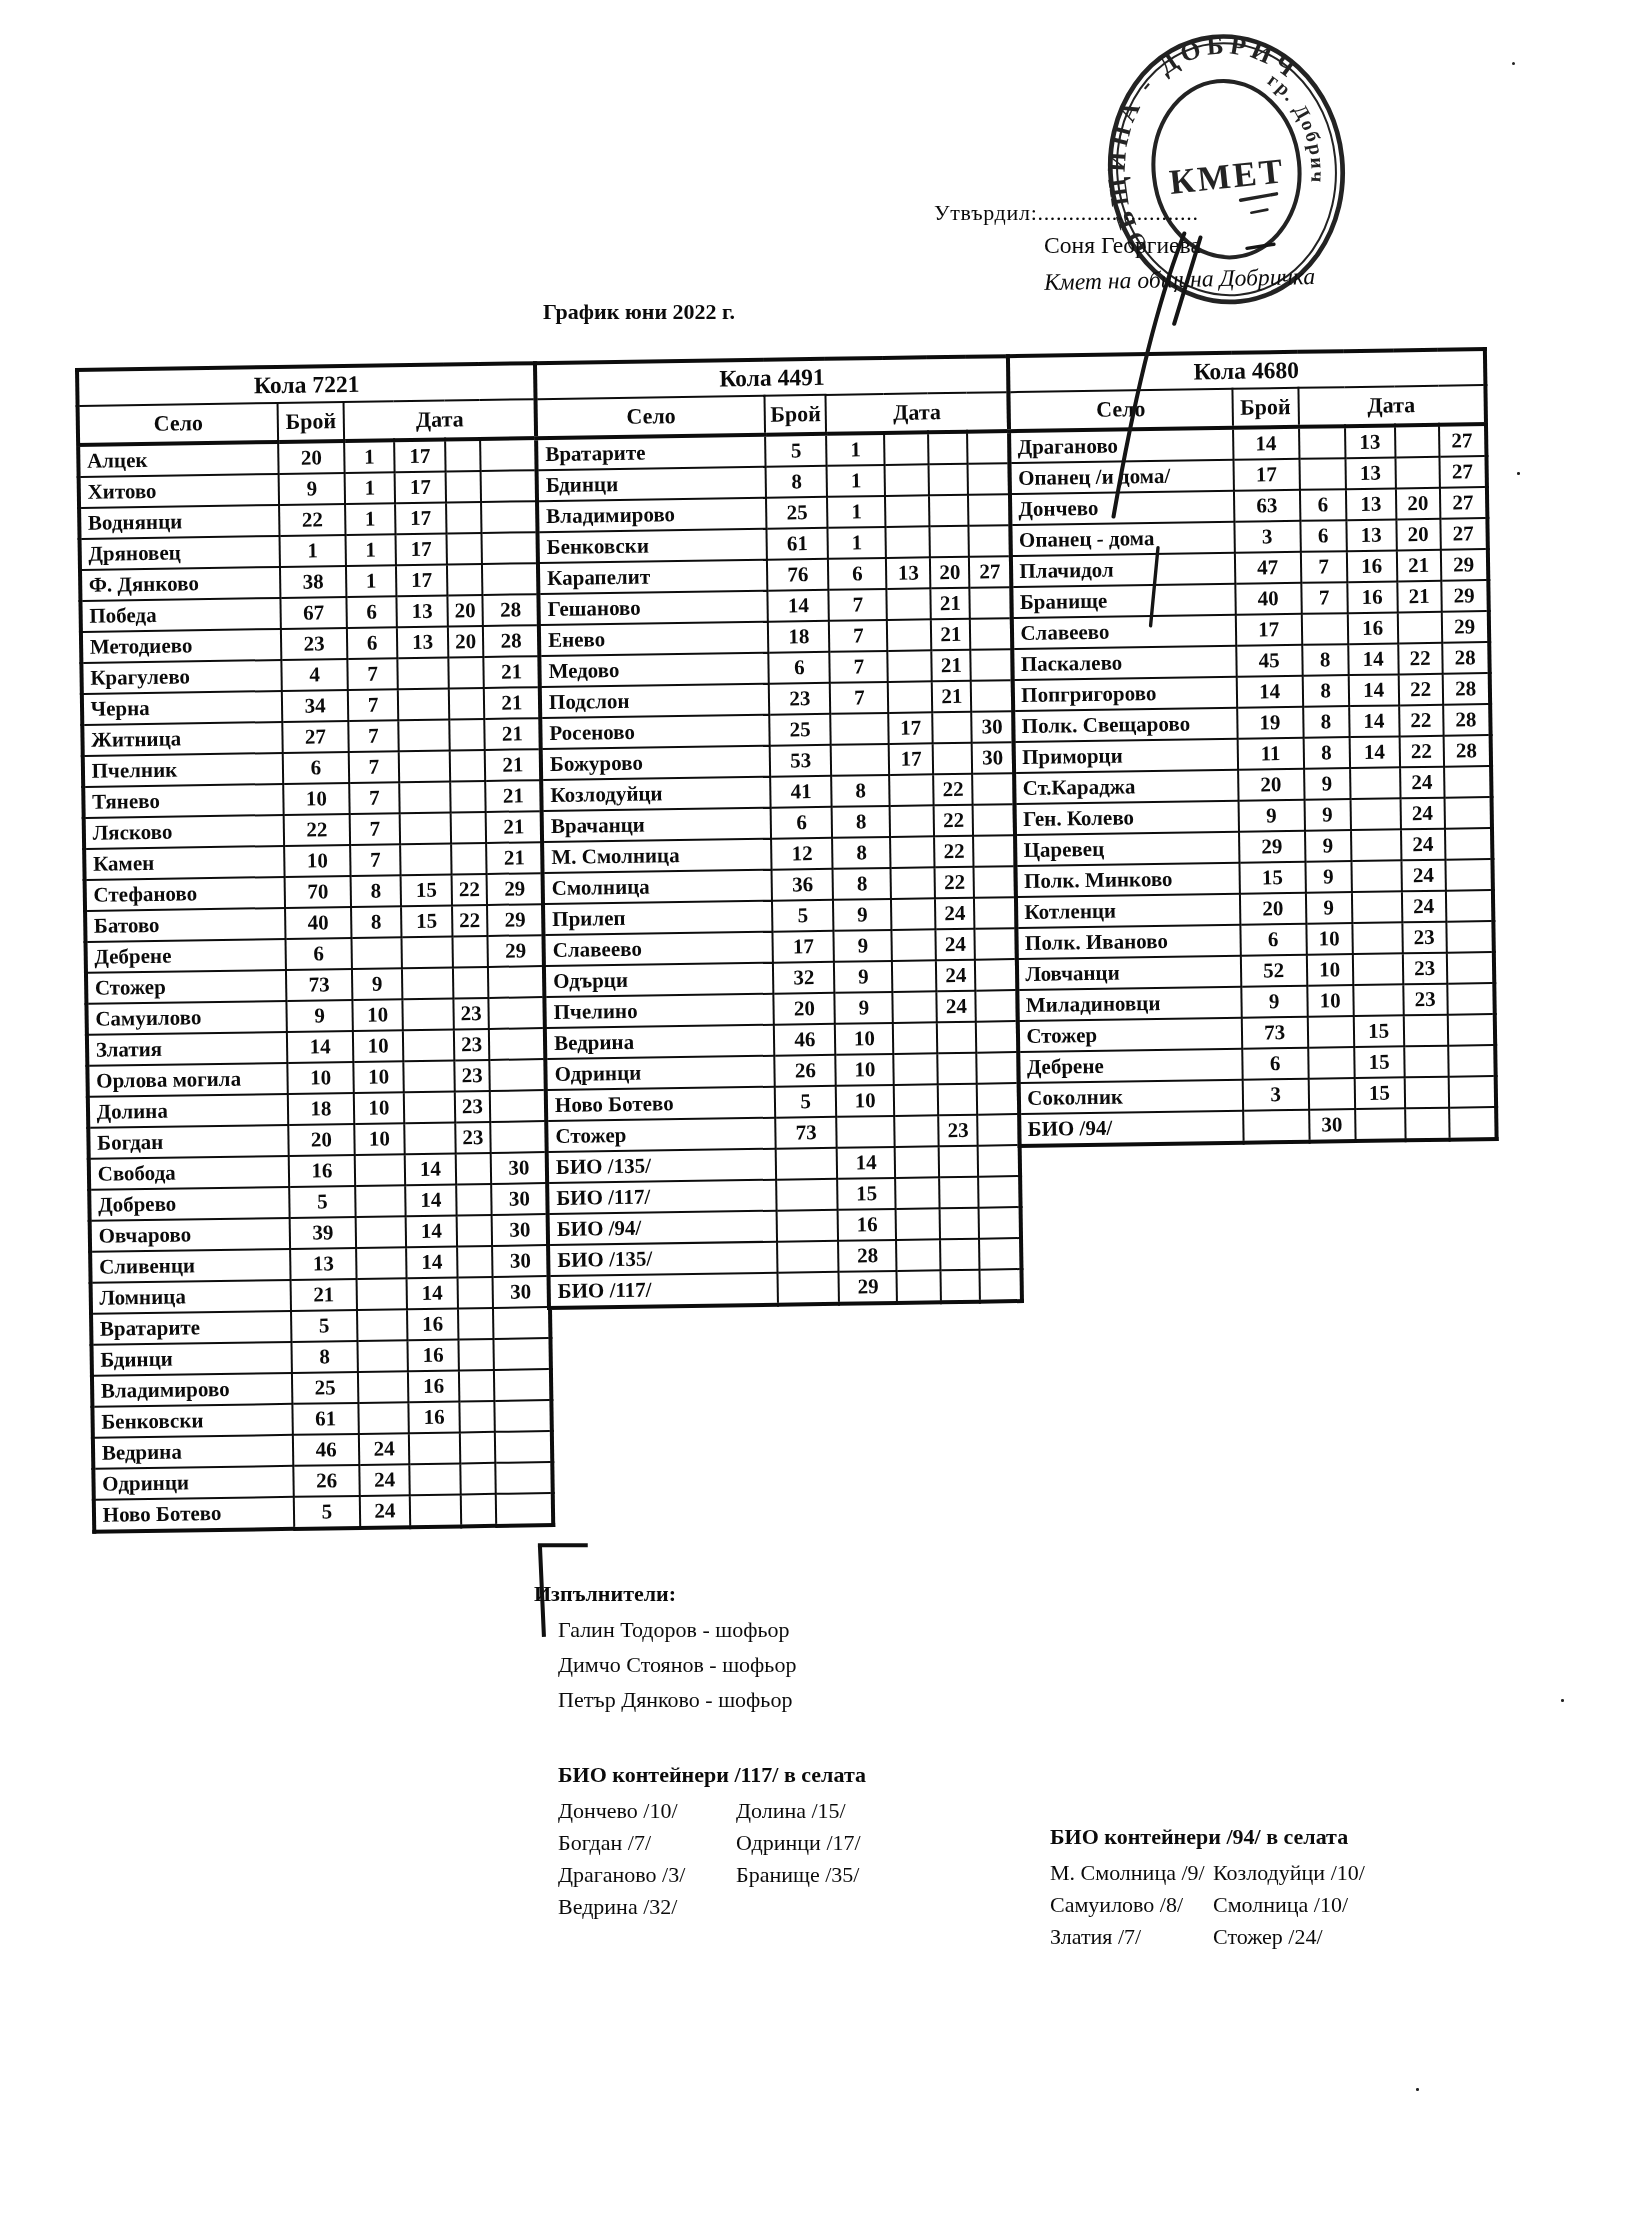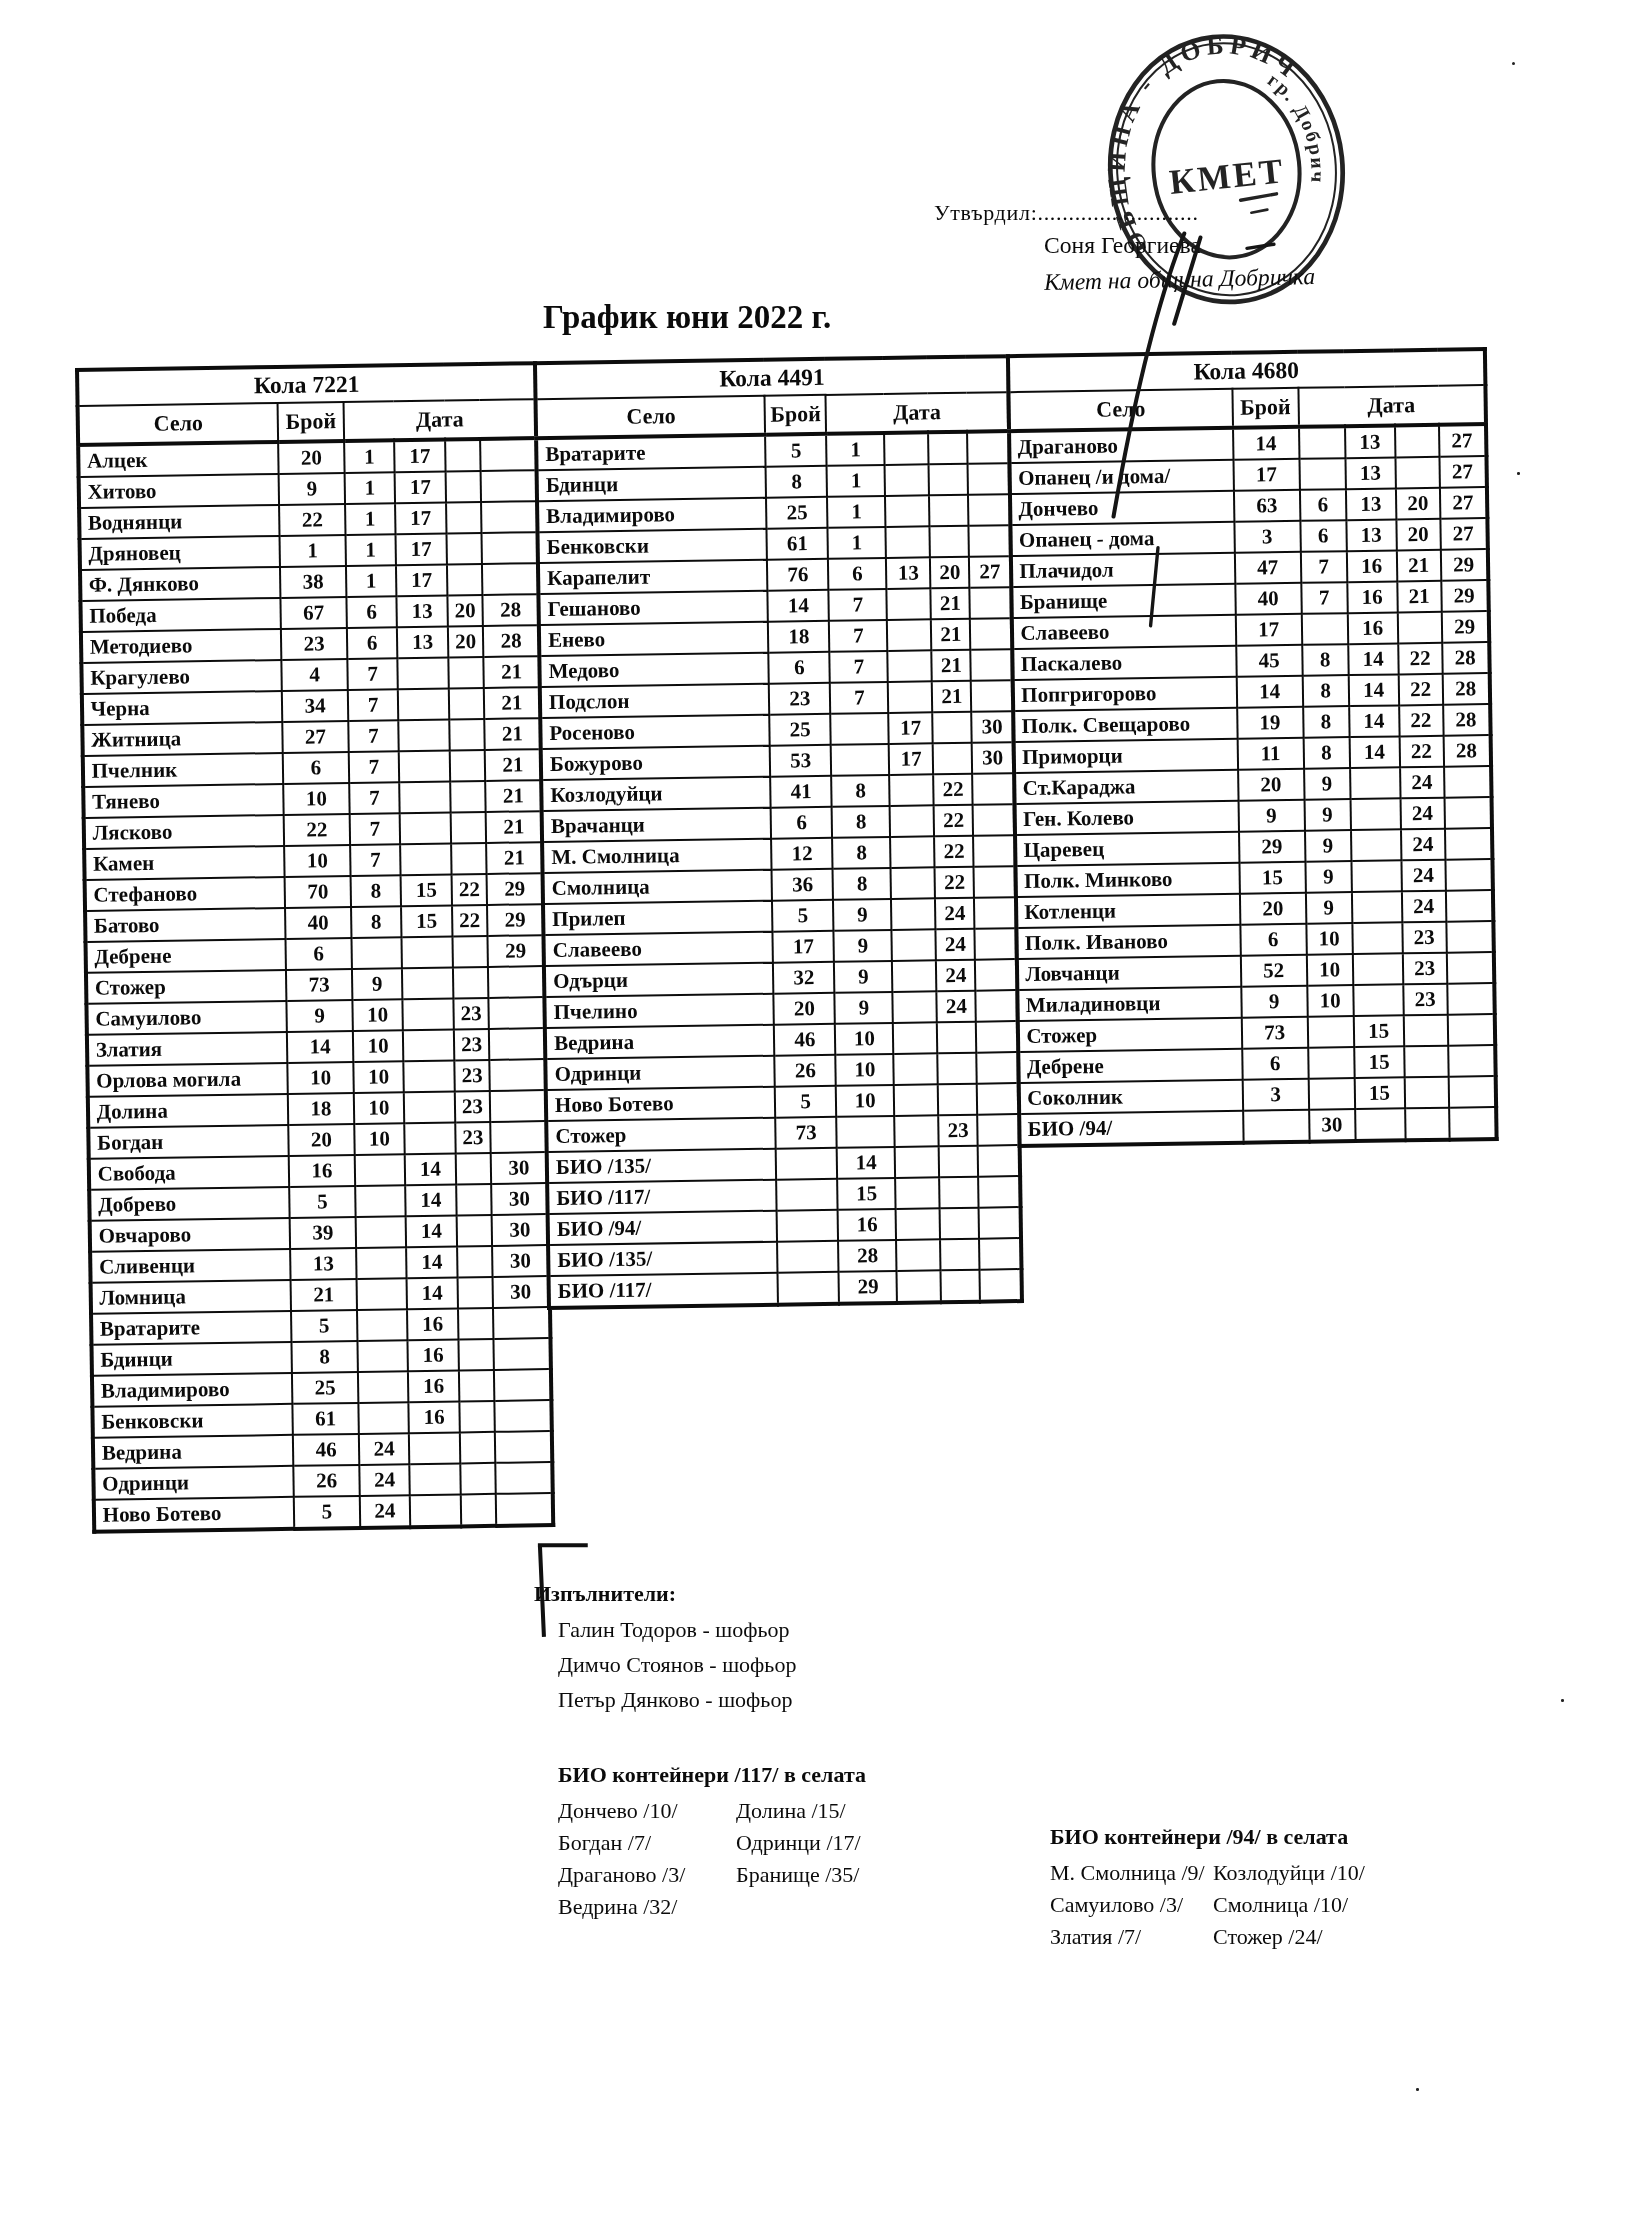--- a/index.html
+++ b/index.html
@@ -3,21 +3,21 @@
 <meta charset="utf-8">
 <style>
   html,body{margin:0;padding:0;background:#ffffff;}
   #page{position:relative;width:1646px;height:2239px;background:#fff;overflow:hidden;
         font-family:"Liberation Serif",serif;color:#0b0b0b;}
   
   .approval-label{position:absolute;left:934px;top:200px;font-size:22px;letter-spacing:0.7px;white-space:nowrap;}
   .approval-name{position:absolute;left:1044px;top:232px;font-size:23.6px;white-space:nowrap;}
   .approval-role{position:absolute;left:1044px;top:266px;font-size:23.6px;font-style:italic;
                  transform:rotate(-1.3deg);white-space:nowrap;}
-  .doc-title{position:absolute;left:543px;top:299px;font-size:33px;font-weight:700;white-space:nowrap;text-align:right;}
+  .doc-title{position:absolute;left:543px;top:299px;font-size:22px;font-weight:700;white-space:nowrap;text-align:right;}
   
   #stamp{position:absolute;left:1070px;top:17.5px;opacity:.92;}
   
   #tables{position:absolute;left:75px;top:368px;width:1483px;display:flex;align-items:flex-start;
           transform:rotate(-0.85deg);transform-origin:0 0;}
   table.sched{border-collapse:collapse;table-layout:fixed;background:#fff;}
   table.sched + table.sched{margin-left:-4.7px;}
   table.sched th,table.sched td{border:2.7px solid #0c0c0c;overflow:hidden;white-space:nowrap;}
   table.sched{border:4.7px solid #0c0c0c;}
   th.car{height:31px;font-size:23.6px;font-weight:700;text-align:center;border-bottom:4px solid #0c0c0c;}
@@ -858,21 +858,21 @@
           <div class="bio-item">Бранище /35/</div>
         </div>
     </div>
   </div>
 
   <div id="bio94" class="txtblock bio">
     <div class="blk-title">БИО контейнери /94/ в селата</div>
     <div class="cols">
       <div class="col col-l">
           <div class="bio-item">М. Смолница /9/</div>
-          <div class="bio-item">Самуилово /3/</div>
+          <div class="bio-item">Самуилово /8/</div>
           <div class="bio-item">Златия /7/</div>
         </div>
       <div class="col col-r">
           <div class="bio-item">Козлодуйци /10/</div>
           <div class="bio-item">Смолница /10/</div>
           <div class="bio-item">Стожер /24/</div>
         </div>
     </div>
   </div>
 

